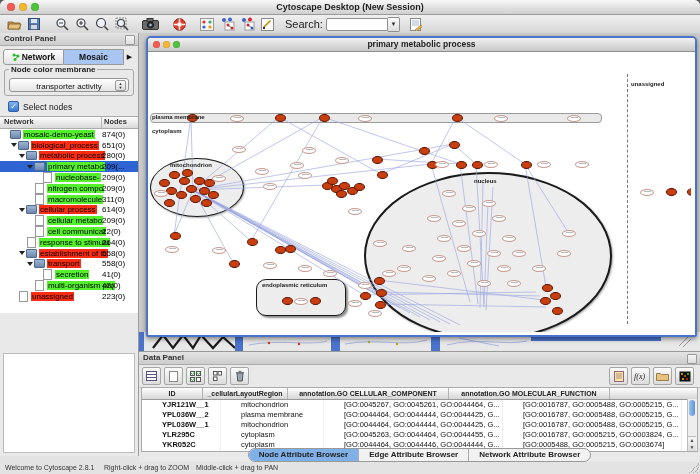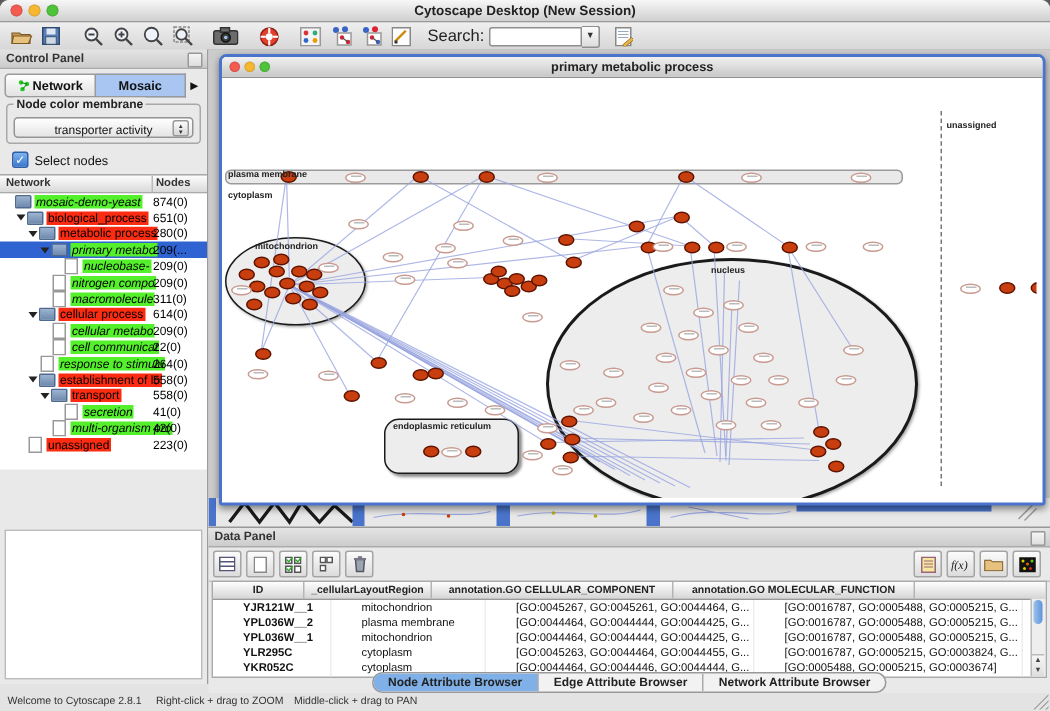--- a/index.html
+++ b/index.html
@@ -38,21 +38,21 @@
   .tree-header{display:flex;height:11px;background:linear-gradient(#fdfdfd,#d9d9d9);border-top:1px solid #aaa;border-bottom:1px solid #aaa;font-size:7.5px;font-weight:bold;color:#333;}
   .tree-header .h1{flex:1;padding-left:4px;} .tree-header .h2{width:34px;border-left:1px solid #bbb;padding-left:2px;}
   .tree{background:#fff;height:184px;overflow:hidden;}
   .trow{height:10.8px;display:flex;align-items:center;position:relative;font-size:8px;white-space:nowrap;overflow:hidden;}
   .trow.selected{background:var(--sel-blue);}
   .t-arrow{width:0;height:0;border-left:3px solid transparent;border-right:3px solid transparent;border-top:4px solid #222;margin:0 1px;flex:none;}
   .t-arrow.hidden{visibility:hidden;}
   .t-folder{width:9px;height:7px;background:linear-gradient(#9db4d2,#6d89ad);border:1px solid #4f6a8c;border-radius:1px;margin-right:2px;flex:none;}
   .t-file{width:7px;height:9px;background:#fff;border:1px solid #999;margin:0 3px 0 1px;flex:none;}
   .tchip{padding:0 1px;line-height:9px;color:#000;flex:none;}
-  .tchip.green{background:var(--green);font-style:italic;} .tchip.red{background:var(--red);}
+  .tchip.green{background:var(--green);} .tchip.red{background:var(--red);}
   .t-count{position:absolute;left:102px;color:#000;}
   .trow.selected .t-count{color:#000;}
   .birdseye{position:absolute;left:3px;right:3px;top:320px;bottom:3px;background:#fff;border:1px solid #bbb;}
 
   
   .desktop{position:absolute;left:139px;top:33px;right:0;height:318px;background:#cbcbcb;}
   .bg-strip{position:absolute;left:0;right:0;bottom:0;height:19px;background:#e8e8e8;}
   .inner-window{position:absolute;left:7px;top:3px;width:547px;height:297px;border:2px solid #4a74cc;border-radius:5px 5px 2px 2px;background:#fff;box-shadow:0 2px 5px rgba(0,0,0,.45);}
   .iw-titlebar{height:13px;background:linear-gradient(#f1f1f1,#c8c8c8);border-bottom:1px solid #8f8f8f;border-radius:3px 3px 0 0;position:relative;}
   .iw-lights{position:absolute;left:5px;top:3px;display:flex;gap:3px;}

